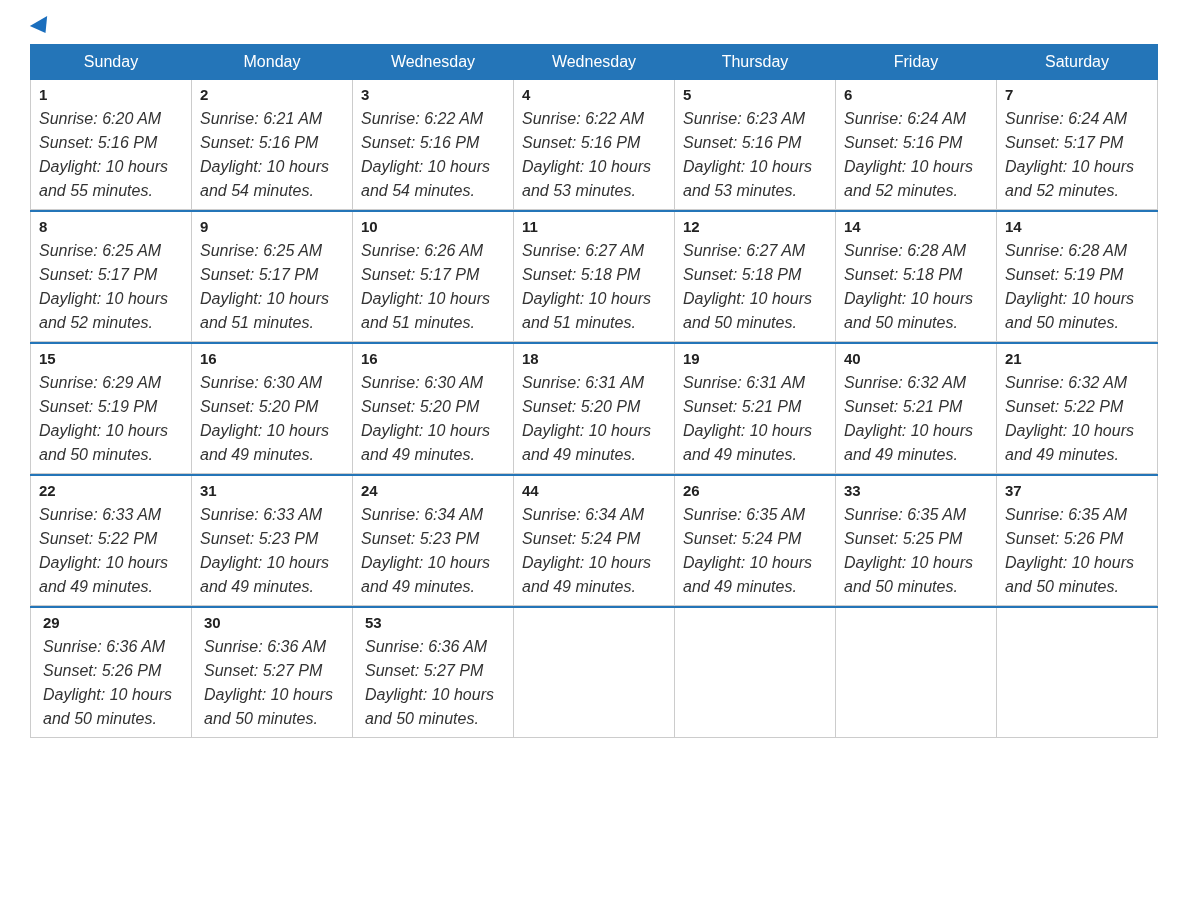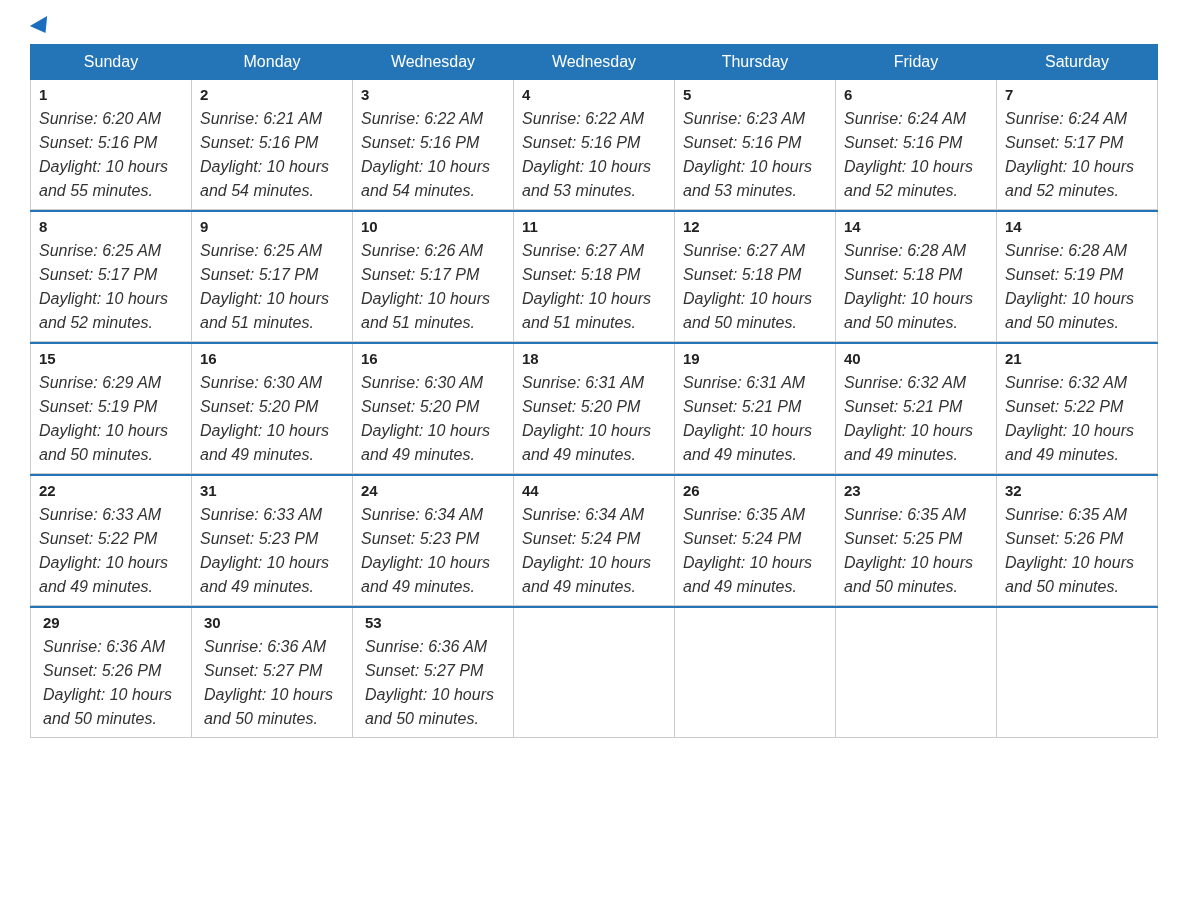--- a/index.html
+++ b/index.html
@@ -262,25 +262,25 @@
         </td>
         <td>
           <span class="day-num">44</span>
           <div class="day-info">Sunrise: 6:34 AM<br>Sunset: 5:24 PM<br>Daylight: 10 hours<br>and 49 minutes.</div>
         </td>
         <td>
           <span class="day-num">26</span>
           <div class="day-info">Sunrise: 6:35 AM<br>Sunset: 5:24 PM<br>Daylight: 10 hours<br>and 49 minutes.</div>
         </td>
         <td>
-          <span class="day-num">23</span>
+          <span class="day-num">33</span>
           <div class="day-info">Sunrise: 6:35 AM<br>Sunset: 5:25 PM<br>Daylight: 10 hours<br>and 50 minutes.</div>
         </td>
         <td>
-          <span class="day-num">32</span>
+          <span class="day-num">37</span>
           <div class="day-info">Sunrise: 6:35 AM<br>Sunset: 5:26 PM<br>Daylight: 10 hours<br>and 50 minutes.</div>
         </td>
       </tr>
       <tr class="separator">
         <td colspan="7"></td>
       </tr>
       <tr class="last-row">
         <td>
           <span class="day-num">29</span>
           <div class="day-info">Sunrise: 6:36 AM<br>Sunset: 5:26 PM<br>Daylight: 10 hours<br>and 50 minutes.</div>

